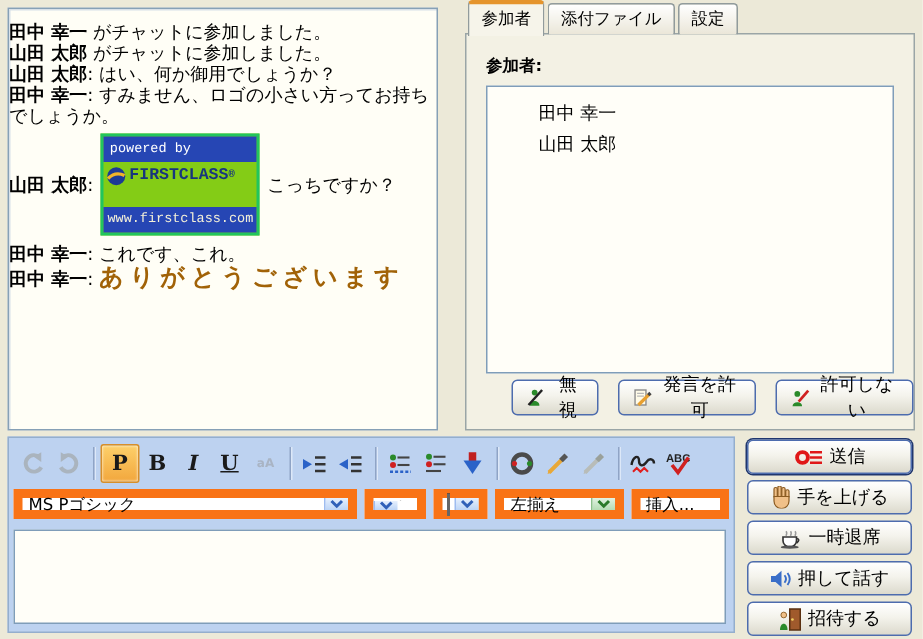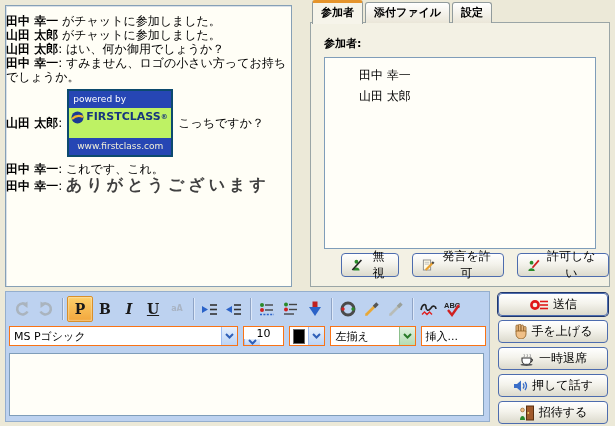--- a/index.html
+++ b/index.html
@@ -12,31 +12,31 @@
   .chat-display{
     position:absolute;left:5px;top:5px;width:285px;height:264px;
     background:#fffef6;border:1px solid #86a0b6;padding:8px 0;
     line-height:14px;overflow:hidden;
     box-shadow:inset 1px 1px 0 #d8e0e8;
   }
   .msg{margin:0;}
   .msg-name{font-weight:bold;}
   .msg-text{font-weight:normal;}
   .msg-logo-row{display:flex;align-items:center;gap:5px;margin:5px 0;}
-  .msg-red .msg-text{color:#404040;font-weight:bold;font-size:16px;letter-spacing:4px;}
+  .msg-red .msg-text{color:#a16207;font-weight:bold;font-size:16px;letter-spacing:4px;}
   .msg-red{margin-top:2px;}
-  .fc-logo{border:2px solid #0c4a6e;background:#bef264;width:102px;flex:0 0 auto;}
+  .fc-logo{border:2px solid #22c55e;background:#84cc16;width:102px;flex:0 0 auto;font-family:Liberation Mono, monospace;}
   .fc-top{background:#2646b4;color:#fff;font-size:9px;padding:1px 4px 2px;}
   .fc-mid{display:flex;align-items:center;gap:2px;padding:2px 2px;}
   .fc-brand{color:#17357e;font-weight:bold;font-size:11px;letter-spacing:0px;white-space:nowrap;}
   .fc-mark{color:#17357e;font-size:7px;vertical-align:top;}
   .fc-bot{background:#2646b4;color:#f4f0d8;font-size:9px;text-align:center;padding:1px 0 2px;margin-top:12px;}
 
   
-  .tabstrip{position:absolute;left:312px;top:3px;height:20px;display:flex;align-items:flex-end;z-index:2;font-weight:bold;}
+  .tabstrip{position:absolute;left:312px;top:3px;height:20px;display:flex;align-items:flex-end;z-index:2;}
   .tab{
     background:linear-gradient(180deg,#ffffff,#eae6d8);
     border:1px solid #919b9c;border-bottom:none;border-radius:3px 3px 0 0;
     padding:2px 8px 3px;font-size:11px;margin-right:2px;position:relative;
   }
   .tab.active{
     background:#f6f4ea;border-top:3px solid #e5942c;padding-top:2px;
     margin-bottom:-1px;padding-bottom:4px;z-index:3;
   }
   .tab-page{
@@ -65,21 +65,21 @@
   }
   .tb-row1{display:flex;align-items:center;height:33px;padding:0 4px;}
   .tb-btn{width:24px;height:24px;display:flex;align-items:center;justify-content:center;border-radius:2px;flex:0 0 auto;}
   .tb-sep{width:1px;height:22px;background:#8fa4c6;margin:0 4px;flex:0 0 auto;box-shadow:1px 0 0 #dde8f8;}
   .tb-letter{font-family:"DejaVu Serif","Liberation Serif",serif;font-weight:bold;font-size:14px;color:#1a1a1a;}
   .tb-italic{font-style:italic;}
   .tb-under{text-decoration:underline;}
   .tb-active{background:linear-gradient(180deg,#fdd06a,#f2a73d);border:1px solid #d88f2a;box-shadow:inset 0 0 2px #fff;}
   .tb-disabled-text{color:#a9b4c4;font-size:8px;font-weight:bold;letter-spacing:0;}
   .tb-row2{display:flex;gap:5px;padding:0 3px;height:22px;align-items:center;}
-  .combo{display:flex;border:1px solid #f97316;background:#fff;height:20px;align-items:center;box-sizing:border-box;}
+  .combo{display:flex;border:6px solid #f97316;background:#fff;height:20px;align-items:center;box-sizing:border-box;}
   .combo-val{padding:0 4px;flex:1;font-size:11px;white-space:nowrap;overflow:hidden;}
   .combo-arrow{
     width:15px;align-self:stretch;border-left:1px solid #9ebcf0;
     background:linear-gradient(180deg,#e7f0fd,#bcd4f6);
     display:flex;align-items:center;justify-content:center;flex:0 0 auto;
   }
   .combo-arrow.green{background:linear-gradient(180deg,#e2f2e2,#b4dcb4);border-left-color:#8cc08c;}
   .swatch{width:13px;height:13px;background:#000;border:1px solid #666;margin:0 3px;}
   .msg-input{
     position:absolute;left:3px;top:61px;width:475px;height:63px;

